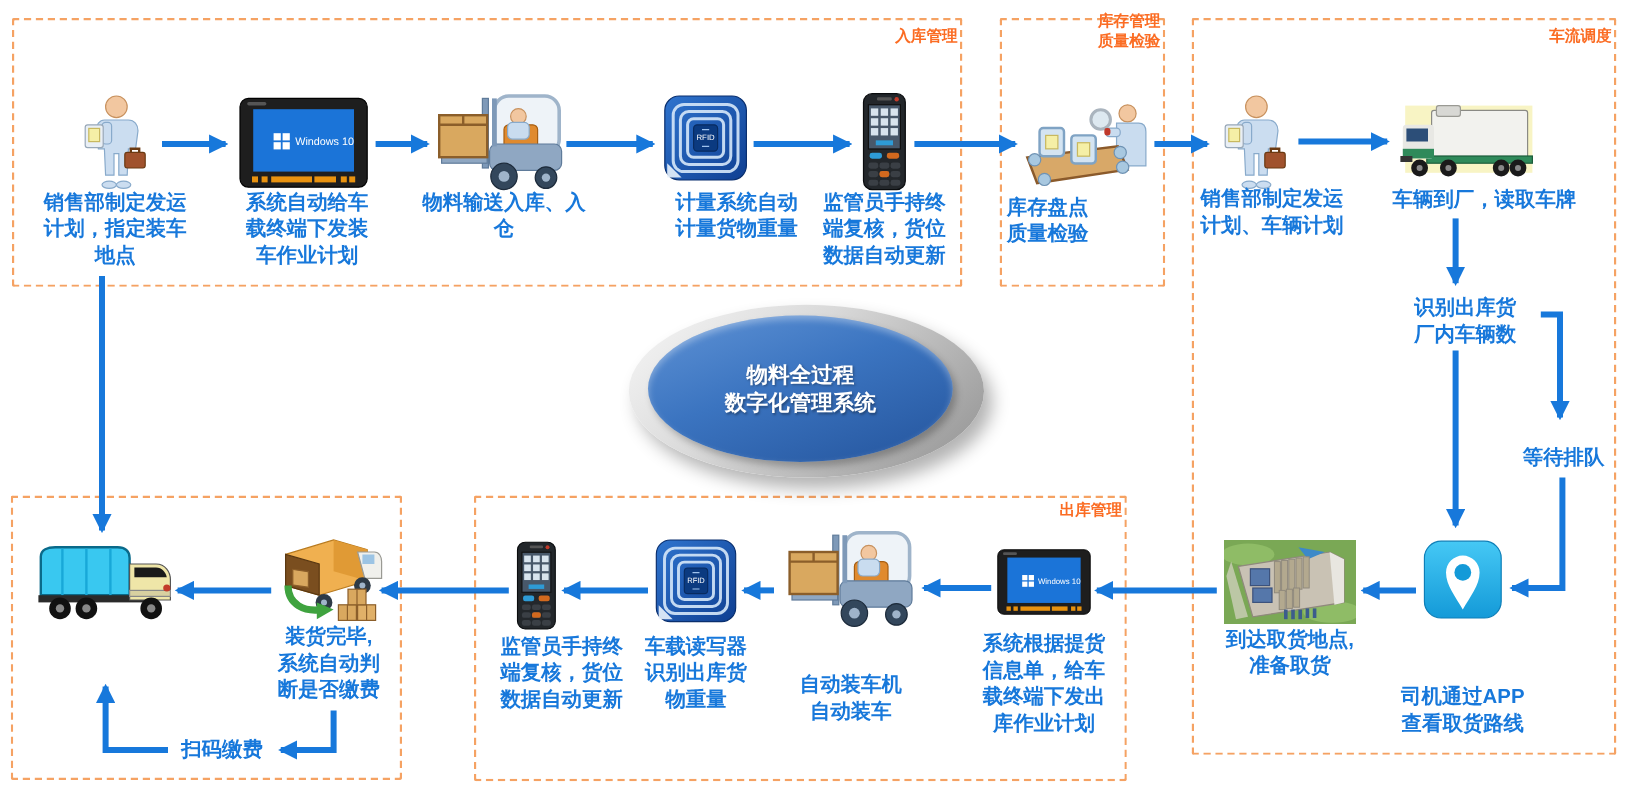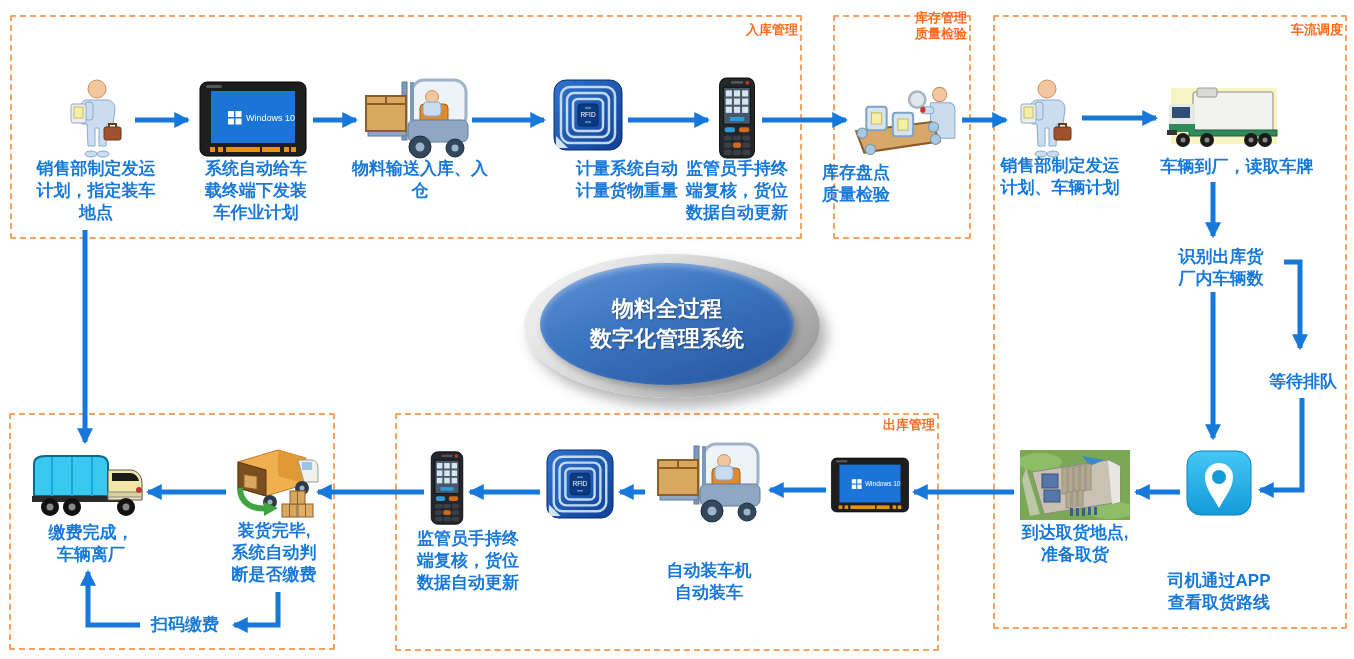--- a/index.html
+++ b/index.html
@@ -10,21 +10,21 @@
   .node{position:absolute;}
   .step-label{position:absolute;color:#1778DB;font-weight:bold;font-size:17px;line-height:1.3;text-align:center;white-space:pre-line;}
   .arrows{position:absolute;left:0;top:0;pointer-events:none;}
   .badge-outer{position:absolute;left:524px;top:254px;width:296px;height:144px;border-radius:50%;
     background:linear-gradient(135deg,#f8f8f8 0%,#d9d9d9 40%,#a8a8a8 80%,#8f8f8f 100%);
     box-shadow:7px 9px 14px rgba(0,0,0,0.30);}
   .badge-inner{position:absolute;left:16px;top:9px;width:254px;height:122px;border-radius:50%;
     background:linear-gradient(160deg,#5f93d6 0%,#3b74c0 45%,#24549c 100%);
     display:flex;align-items:center;justify-content:center;
     box-shadow:inset 0 3px 6px rgba(255,255,255,0.35), 3px 4px 6px rgba(0,0,0,0.25);}
-  .badge-text{color:#ffffff;font-weight:bold;font-size:22px;line-height:1.35;text-align:center;white-space:pre-line;text-shadow:1px 1px 2px rgba(0,0,0,0.35);}
+  .badge-text{color:#ffffff;font-weight:bold;font-size:18px;line-height:1.35;text-align:center;white-space:pre-line;text-shadow:1px 1px 2px rgba(0,0,0,0.35);}
 </style>
 </head>
 <body>
 
 <div class="canvas">
 
   <div class="sec" style="left:10px;top:15px;width:788px;height:220px;"></div>
   <div class="sec" style="left:833px;top:15px;width:134px;height:220px;"></div>
   <div class="sec" style="left:993px;top:15px;width:350px;height:610px;"></div>
   <div class="sec" style="left:395px;top:413px;width:540px;height:234px;"></div>
@@ -144,21 +144,21 @@
         <rect x="9" y="9" width="54" height="56" rx="9"></rect>
         <rect x="15" y="15" width="42" height="44" rx="7"></rect>
         <rect x="21" y="21" width="30" height="32" rx="5"></rect>
       </g>
       <path d="M4,58 L16,70 L4,70 z" fill="#E8F2FC" opacity="0.9"></path>
       <rect x="26" y="26" width="20" height="22" rx="3" fill="#0B3A80" stroke="#082B60"></rect>
       <text x="36" y="39" fill="#fff" font-size="6.5" text-anchor="middle" font-family="Liberation Sans,sans-serif">RFID</text>
       <path d="M33,30 h6 M33,44 h6" stroke="#9FC3EE" stroke-width="1"></path>
     </svg>
   </div>
-  <div class="step-label" style="left:552px;top:158px;width:150px;">计量系统自动
+  <div class="step-label" style="left:539px;top:158px;width:150px;">计量系统自动
 计量货物重量</div>
 
   <div class="node" style="left:716px;top:76px;">
     <svg width="42" height="84" viewBox="0 0 40 82">
       <rect x="3" y="2" width="34" height="78" rx="7" fill="#23272B" stroke="#0A0C0E"></rect>
       <rect x="14" y="5" width="12" height="2.5" rx="1" fill="#555"></rect>
       <circle cx="30" cy="6.5" r="1.8" fill="#C23B2A"></circle>
       <rect x="7" y="11" width="26" height="36" fill="#48586A" stroke="#111"></rect>
       <g fill="#D8E4EE">
         <rect x="9" y="14" width="6" height="6"></rect>
@@ -205,21 +205,21 @@
       <circle cx="20" cy="64" r="5" fill="#A8C8E0" stroke="#6F93B4"></circle>
       <circle cx="84" cy="54" r="5" fill="#A8C8E0" stroke="#6F93B4"></circle>
       <g>
         <rect x="16" y="22" width="20" height="23" rx="3" fill="#D4E4F2" stroke="#7FA3C4" stroke-width="2"></rect>
         <rect x="21" y="28" width="10" height="11" fill="#F5EFA6" stroke="#C8B860"></rect>
         <rect x="42" y="28" width="20" height="23" rx="3" fill="#D4E4F2" stroke="#7FA3C4" stroke-width="2"></rect>
         <rect x="47" y="34" width="10" height="11" fill="#F5EFA6" stroke="#C8B860"></rect>
       </g>
     </svg>
   </div>
-  <div class="step-label" style="left:793px;top:162px;width:126px;">库存盘点
+  <div class="step-label" style="left:810px;top:162px;width:126px;">库存盘点
 质量检验</div>
 
   <div class="node" style="left:1012px;top:78px;">
     <svg width="66" height="80" viewBox="0 0 64 80">
       <circle cx="34" cy="11" r="9" fill="#F2C7A0" stroke="#C8925F"></circle>
       <path d="M24,22 h20 c5,0 8,4 8,9 l-2,15 h-6 l-1,22 h-7 v-18 h-4 v18 h-7 l-1,-22 h-5 l-2,-15 c0,-5 3,-9 7,-9 z" fill="#CBDDF0" stroke="#88AACB"></path>
       <rect x="22" y="24" width="8" height="18" rx="3" fill="#CBDDF0" stroke="#88AACB"></rect>
       <rect x="8" y="26" width="15" height="19" rx="2" fill="#E9EFF5" stroke="#98A8B8"></rect>
       <rect x="11" y="29" width="9" height="11" fill="#F5EFA6" stroke="#C8B860"></rect>
       <rect x="41" y="49" width="17" height="13" rx="2" fill="#A0522D" stroke="#6B3A12"></rect>
@@ -321,20 +321,24 @@
       <g fill="#E8920F">
         <rect x="12" y="67" width="5" height="5"></rect>
           <rect x="20" y="67" width="5" height="5"></rect>
         <rect x="28" y="67" width="34" height="5"></rect>
           <rect x="64" y="67" width="18" height="5"></rect>
         <rect x="86" y="67" width="5" height="5"></rect>
           <rect x="93" y="67" width="5" height="5"></rect>
       </g>
     </svg>
   </div>
+  <div class="step-label" style="left:806px;top:526px;width:128px;">系统根据提货
+信息单，给车
+载终端下发出
+库作业计划</div>
 
   <div class="node" style="left:652px;top:438px;">
     <svg width="114" height="86" viewBox="0 0 114 86">
       <rect x="52" y="6" width="54" height="48" rx="12" fill="#EEF3F8" stroke="#9FB4CA" stroke-width="3"></rect>
       <rect x="60" y="30" width="28" height="20" rx="4" fill="#E08A2E" stroke="#A65E12"></rect>
       <circle cx="72" cy="23" r="6.5" fill="#F2C7A0" stroke="#C8925F"></circle>
       <rect x="63" y="28" width="18" height="14" rx="4" fill="#C9DCEF" stroke="#88AACB"></rect>
       <rect x="48" y="46" width="60" height="22" rx="6" fill="#8FA7C2" stroke="#5F7B9A"></rect>
       <rect x="42" y="8" width="5" height="58" fill="#7E99B8" stroke="#5F7B9A"></rect>
       <rect x="50" y="8" width="4" height="40" fill="#7E99B8"></rect>
@@ -357,20 +361,23 @@
         <rect x="9" y="9" width="54" height="56" rx="9"></rect>
         <rect x="15" y="15" width="42" height="44" rx="7"></rect>
         <rect x="21" y="21" width="30" height="32" rx="5"></rect>
       </g>
       <path d="M4,58 L16,70 L4,70 z" fill="#E8F2FC" opacity="0.9"></path>
       <rect x="26" y="26" width="20" height="22" rx="3" fill="#0B3A80" stroke="#082B60"></rect>
       <text x="36" y="39" fill="#fff" font-size="6.5" text-anchor="middle" font-family="Liberation Sans,sans-serif">RFID</text>
       <path d="M33,30 h6 M33,44 h6" stroke="#9FC3EE" stroke-width="1"></path>
     </svg>
   </div>
+  <div class="step-label" style="left:528px;top:528px;width:104px;">车载读写器
+识别出库货
+物重量</div>
 
   <div class="node" style="left:428px;top:450px;">
     <svg width="38" height="76" viewBox="0 0 40 82">
       <rect x="3" y="2" width="34" height="78" rx="7" fill="#23272B" stroke="#0A0C0E"></rect>
       <rect x="14" y="5" width="12" height="2.5" rx="1" fill="#555"></rect>
       <circle cx="30" cy="6.5" r="1.8" fill="#C23B2A"></circle>
       <rect x="7" y="11" width="26" height="36" fill="#48586A" stroke="#111"></rect>
       <g fill="#D8E4EE">
         <rect x="9" y="14" width="6" height="6"></rect>
           <rect x="17" y="14" width="6" height="6"></rect>
@@ -441,22 +448,20 @@
       <rect x="78" y="40" width="34" height="5" fill="#D8D0A0" stroke="#888"></rect>
       <circle cx="109" cy="38" r="3" fill="#C23B2A"></circle>
       <circle cx="20" cy="55" r="9" fill="#111"></circle>
         <circle cx="20" cy="55" r="3.5" fill="#888"></circle>
       <circle cx="42" cy="55" r="9" fill="#111"></circle>
         <circle cx="42" cy="55" r="3.5" fill="#888"></circle>
       <circle cx="96" cy="55" r="9" fill="#111"></circle>
         <circle cx="96" cy="55" r="3.5" fill="#888"></circle>
     </svg>
   </div>
-  <div class="step-label" style="left:26px;top:522px;width:130px;">缴费完成，
-车辆离厂</div>
 
   <div class="badge-outer">
     <div class="badge-inner">
       <div class="badge-text">物料全过程
 数字化管理系统</div>
     </div>
   </div>
 
 </div>
 

